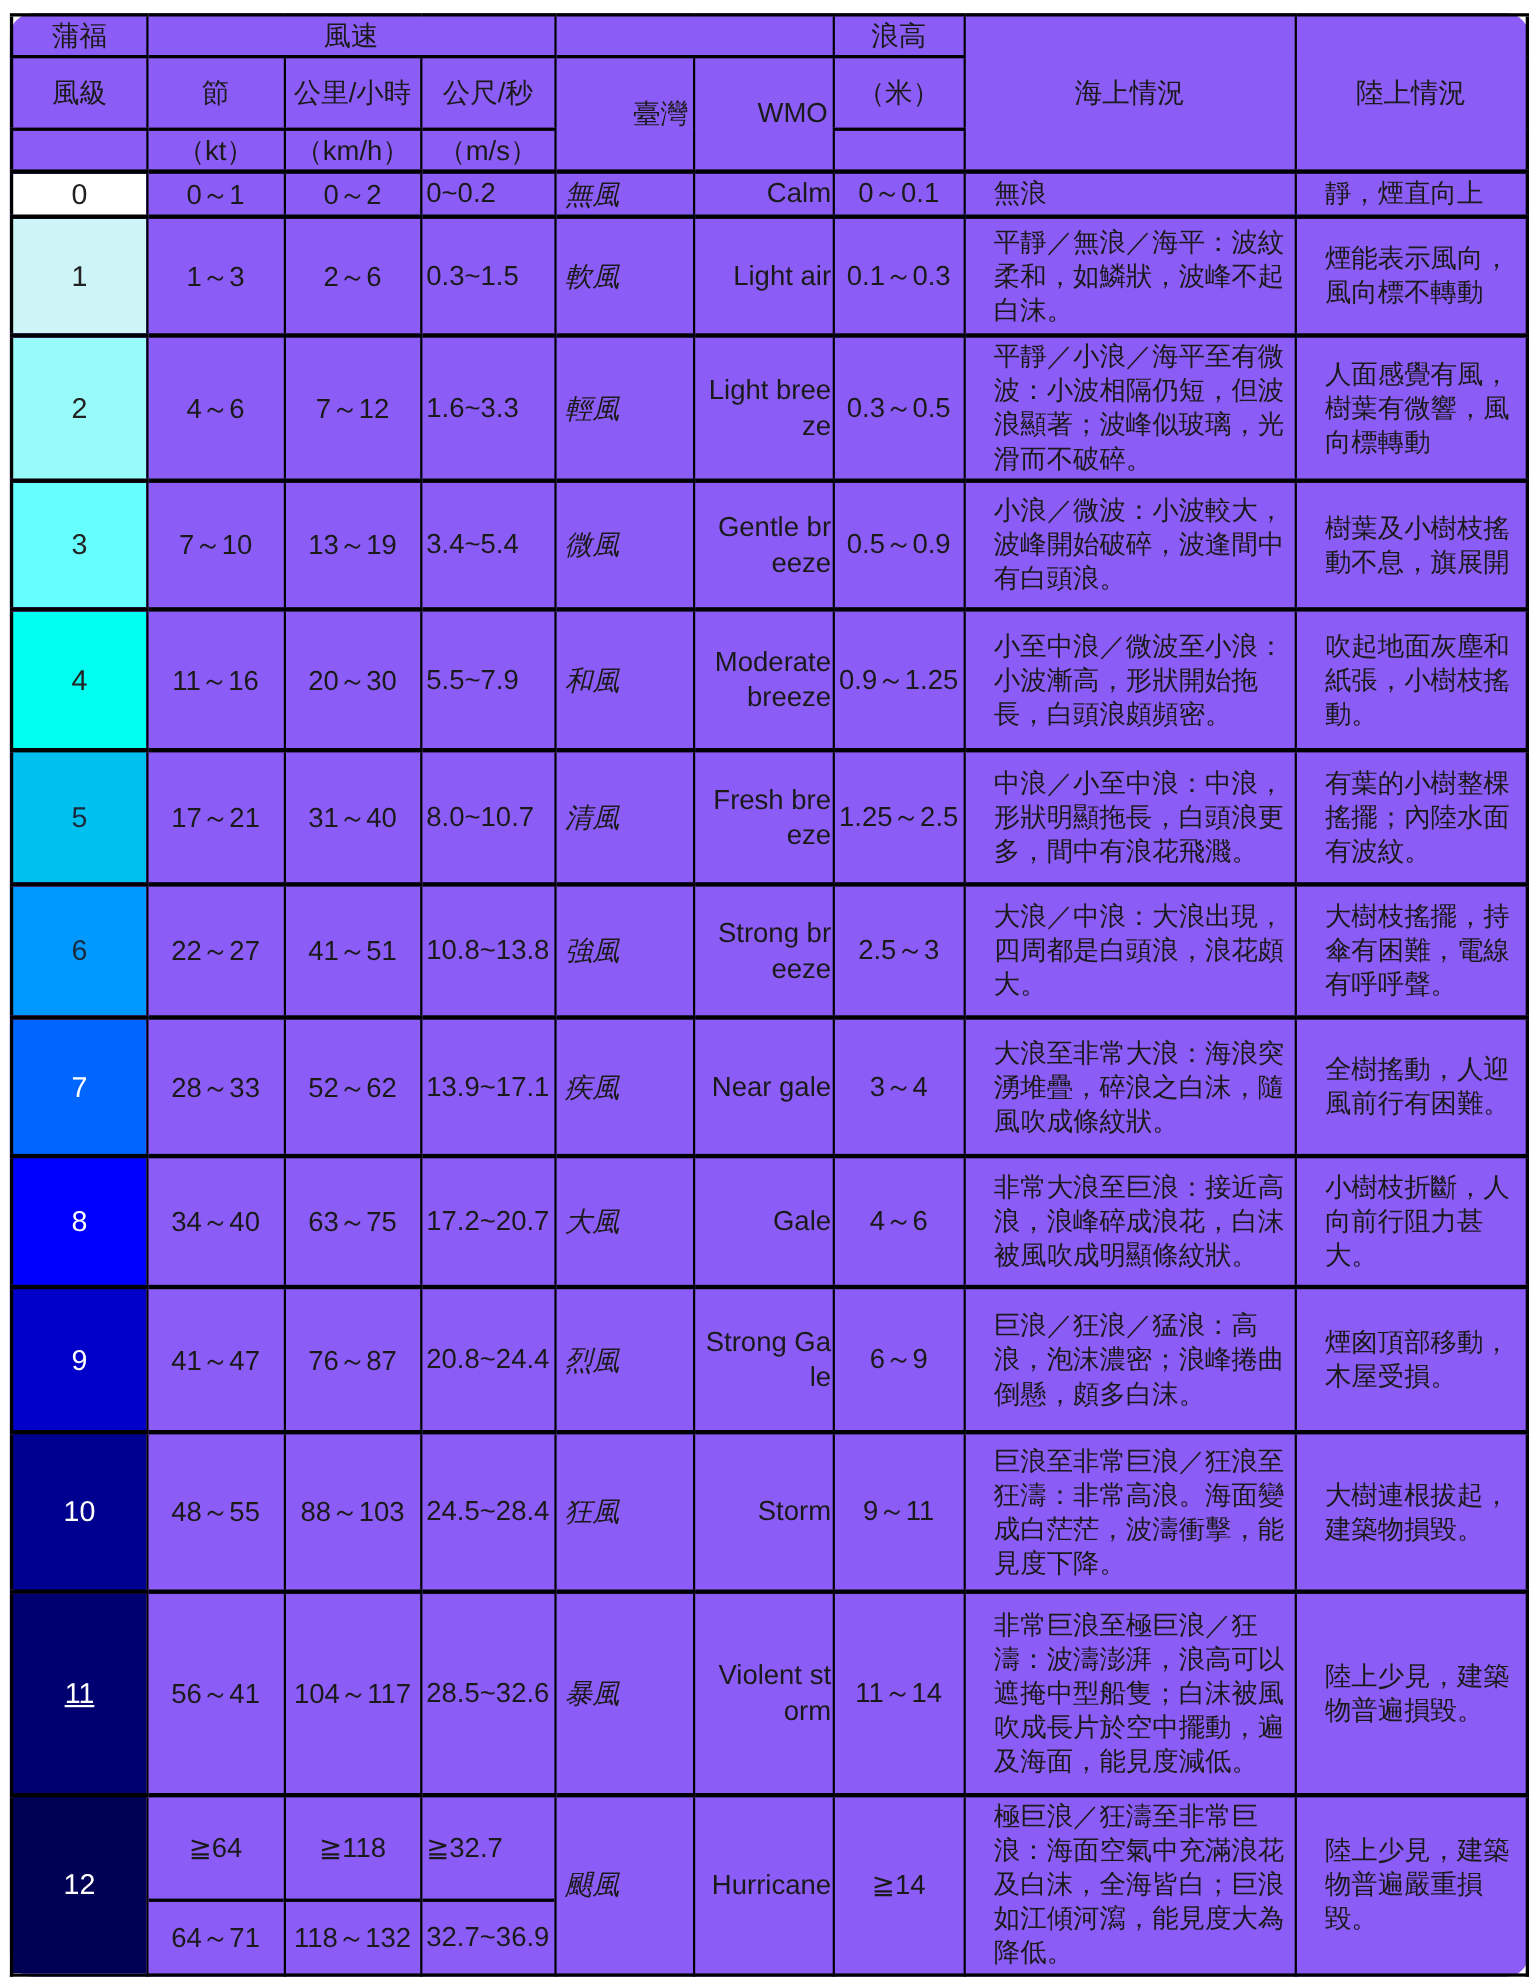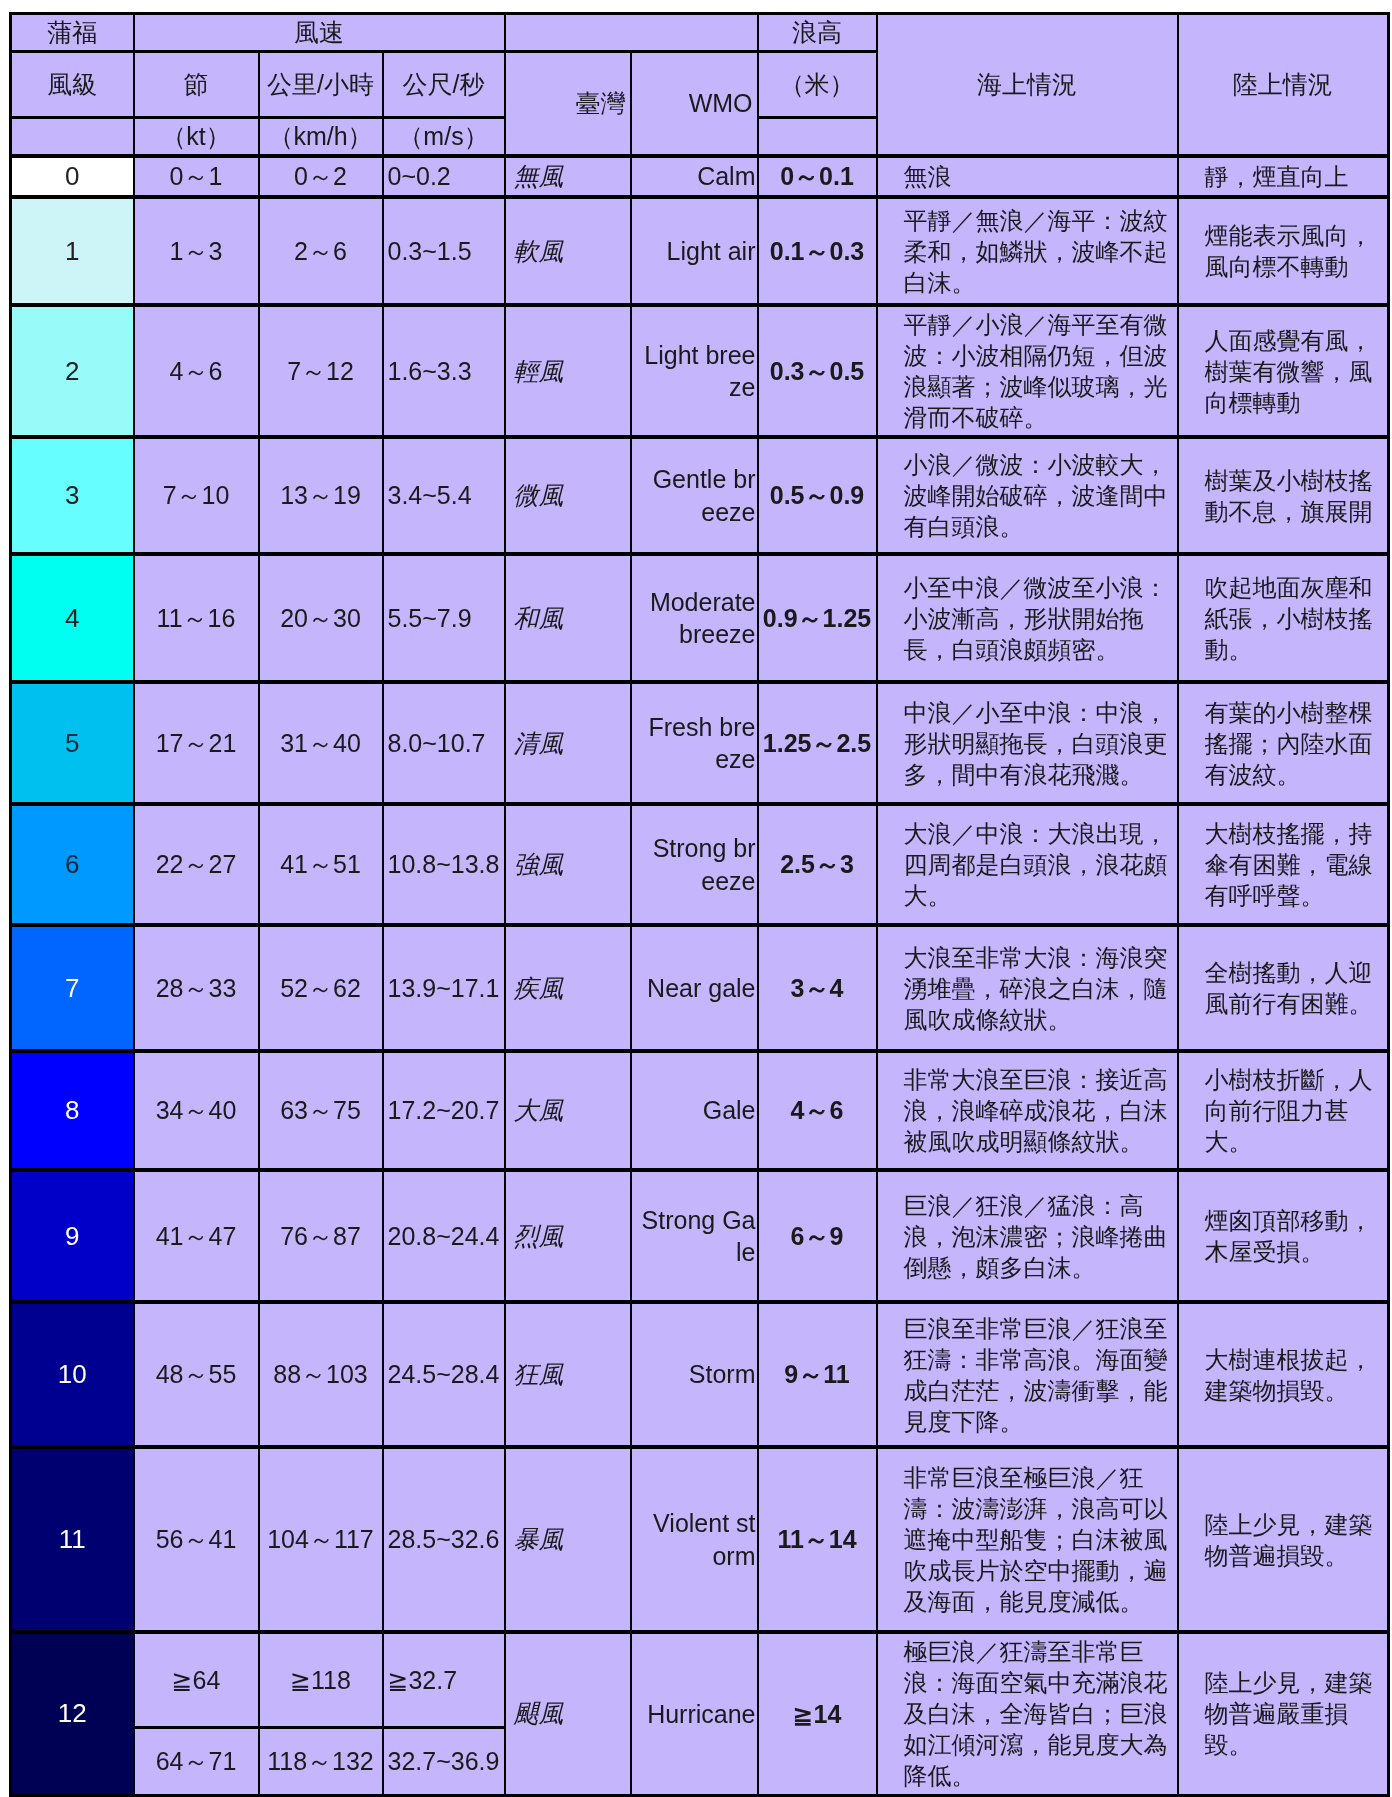--- a/index.html
+++ b/index.html
@@ -1,29 +1,29 @@
 <!DOCTYPE html>
 <html><head>
 <meta charset="utf-8">
 <style>
   html,body{margin:0;padding:0;background:#fff;}
   body{font-family:"Liberation Sans","DejaVu Sans",sans-serif;color:#1a1a1a;}
   .page{padding:12px 5px 6px 9px;width:1378px;}
-  table{border-collapse:collapse;table-layout:fixed;width:1378px;background:#c4b5fd;}
+  table{border-collapse:collapse;table-layout:fixed;width:1378px;background:#8b5cf6;border-radius:21px;}
   td{border:2px solid #000;vertical-align:middle;font-size:25px;overflow:hidden;}
   thead td{border-bottom-width:3px;border-top-width:3px;text-align:center;}
   tbody td{border-top-width:4px;}
   table{border:3px solid #000;}
   .lft{text-align:right;padding-left:8px;padding-right:4px;}
   .c-scale{text-align:center;font-size:26px;}
   .c-num{text-align:center;padding:2px;}
   .c-ms{text-align:left;padding:2px 2px 2px 4px;word-break:break-all;}
   .c-tw{text-align:left;padding-left:8px;font-style:italic;}
   .c-wmo{text-align:right;padding-left:8px;word-break:break-all;line-height:1.3;}
-  .c-wave{text-align:center;padding:2px;line-height:1.3;font-weight:bold;}
+  .c-wave{text-align:center;padding:2px;line-height:1.3;}
   .c-sea,.c-land{text-align:left;padding:2px 4px 2px 26px;font-size:24px;line-height:31px;}
   .hdr{font-size:25px;}
   .split-cell{padding:0;height:158px;text-align:center;}
   .split{display:flex;flex-direction:column;height:100%;}
   .split-top{height:92px;border-bottom:3px solid #000;display:flex;align-items:center;justify-content:center;}
   .split-bot{flex:1;display:flex;align-items:center;justify-content:center;}
   .split-bot.ms-b,.split-top.ms-t{justify-content:flex-start;padding-left:4px;white-space:nowrap;}
 </style>
 </head>
 <body>
@@ -183,21 +183,21 @@
     <td class="c-num">48～55</td>
     <td class="c-num">88～103</td>
     <td class="c-ms">24.5~28.4</td>
     <td class="c-tw">狂風</td>
     <td class="c-wmo">Storm</td>
     <td class="c-wave">9～11</td>
     <td class="c-sea">巨浪至非常巨浪／狂浪至狂濤：非常高浪。海面變成白茫茫，波濤衝擊，能見度下降。</td>
     <td class="c-land">大樹連根拔起，建築物損毀。</td>
   </tr>
         <tr style="height: 185px;">
-    <td class="c-scale" style="background: rgb(0, 0, 112); color: rgb(255, 255, 255);">11</td>
+    <td class="c-scale" style="background: rgb(0, 0, 112); color: rgb(255, 255, 255); text-decoration: underline;">11</td>
     <td class="c-num">56～41</td>
     <td class="c-num">104～117</td>
     <td class="c-ms">28.5~32.6</td>
     <td class="c-tw">暴風</td>
     <td class="c-wmo">Violent storm</td>
     <td class="c-wave">11～14</td>
     <td class="c-sea">非常巨浪至極巨浪／狂濤：波濤澎湃，浪高可以遮掩中型船隻；白沫被風吹成長片於空中擺動，遍及海面，能見度減低。</td>
     <td class="c-land">陸上少見，建築物普遍損毀。</td>
   </tr>
         <tr style="height: 163px;">

